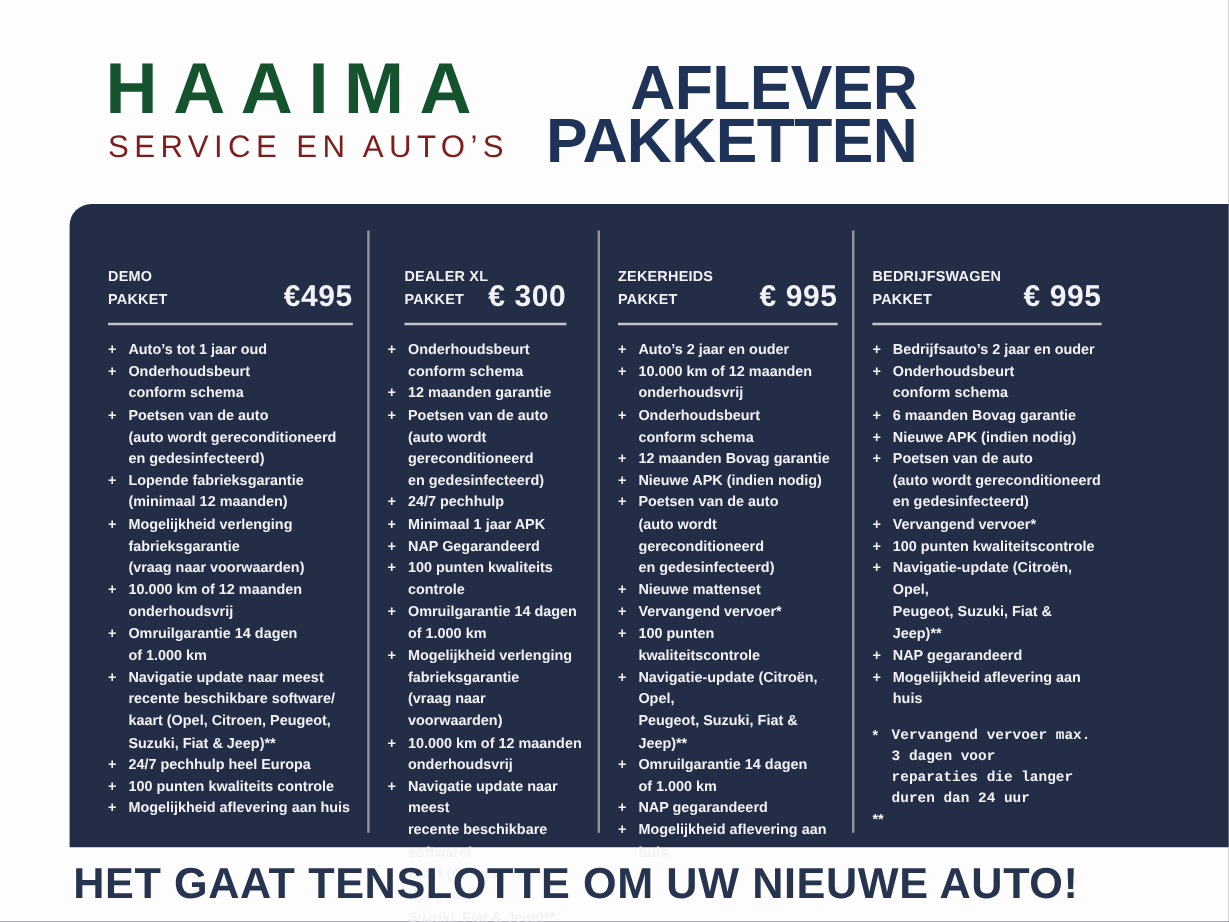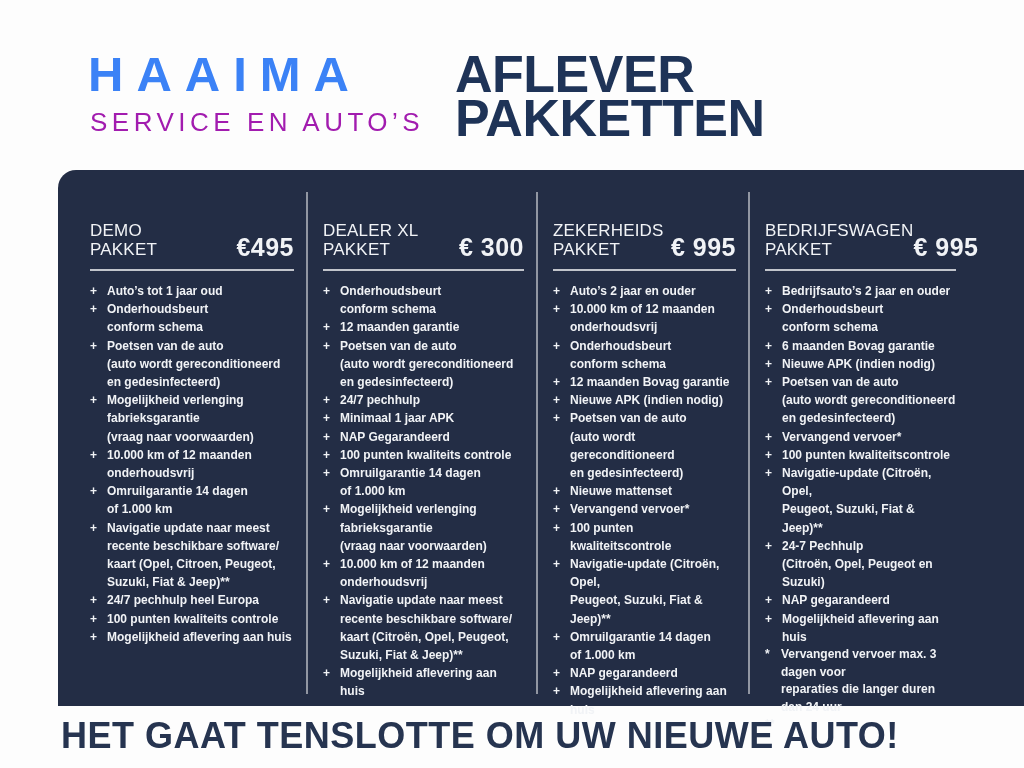--- a/index.html
+++ b/index.html
@@ -6,58 +6,58 @@
   body{
     width:1024px;height:768px;position:relative;overflow:hidden;
     background:#fdfdfd;
     font-family:"Liberation Sans","DejaVu Sans",sans-serif;
     -webkit-font-smoothing:antialiased;
   }
 
   
   .logo-name{
     position:absolute;left:88px;top:44px;
-    font-size:49px;font-weight:800;letter-spacing:13px;line-height:60px;
-    color:#3b82f6;white-space:nowrap;
+    font-size:60px;font-weight:800;letter-spacing:13px;line-height:60px;
+    color:#14532d;white-space:nowrap;
   }
   .logo-sub{
     position:absolute;left:90px;top:107px;
     font-size:26px;font-weight:400;letter-spacing:4.5px;line-height:30px;
-    color:#a21caf;white-space:nowrap;
+    color:#7f1d1d;white-space:nowrap;
   }
   .page-title{
     position:absolute;left:455px;top:52px;margin:0;
     font-size:52px;font-weight:800;letter-spacing:-0.5px;line-height:44px;
-    color:#1e3357;white-space:pre-line;
+    color:#1e3357;white-space:pre-line;text-align:right;
   }
 
   
   .panel{
     position:absolute;left:58px;top:170px;width:966px;height:536px;
     background:#232d45;border-radius:18px 0 0 0;
     display:flex;box-sizing:border-box;
     padding:22px 0 12px 0;
   }
   .col{
     box-sizing:border-box;display:flex;flex-direction:column;
     color:#f1f3f6;
   }
   .col:nth-child(1){width:250px;padding:0 12px 0 32px;}
-  .col:nth-child(2){width:230px;padding:0 12px 0 15px;}
+  .col:nth-child(2){width:192px;padding:0 12px 0 15px;align-items:center;}
   .col:nth-child(3){width:212px;padding:0 12px 0 15px;}
   .col:nth-child(4){width:224px;padding:0 18px 0 15px;}
   .col:not(:last-child){border-right:2px solid rgba(255,255,255,.5);}
 
   .col-header{
     display:flex;justify-content:space-between;align-items:flex-end;
     border-bottom:2px solid rgba(255,255,255,.72);
     padding-bottom:10px;
   }
   .col-title{
-    font-size:17px;line-height:19px;font-weight:400;letter-spacing:.2px;
+    font-size:12px;line-height:19px;font-weight:700;letter-spacing:.2px;
     white-space:pre-line;
   }
   .col-price{
     font-size:25px;line-height:23px;font-weight:700;letter-spacing:.5px;
     white-space:nowrap;
     margin-top:44px;
   }
   .items{margin-top:11px;}
   .item{
     white-space:pre-line;
@@ -65,21 +65,21 @@
     font-size:12px;line-height:18.2px;font-weight:700;
   }
   .item::before{
     content:"+";display:inline-block;width:17px;text-indent:0;
   }
 
   
   .notes{margin-top:auto;padding-bottom:2px;}
   .note{display:flex;font-size:12px;line-height:17.5px;font-weight:700;}
   .note-marker{flex:0 0 16px;}
-  .note-text{white-space:pre-line;}
+  .note-text{white-space:pre-line;font-family:Liberation Mono, monospace;}
 
   
   .tagline{
     position:absolute;left:61px;top:716px;
     font-size:36px;font-weight:800;letter-spacing:.5px;line-height:40px;
     color:#263450;white-space:nowrap;
   }
 </style>
 </head>
 <body>
@@ -100,20 +100,22 @@
 PAKKET</div>
           <div class="col-price">€495</div>
         </div>
         <div class="items">
           <div class="item">Auto’s tot 1 jaar oud</div>
           <div class="item">Onderhoudsbeurt
 conform schema</div>
           <div class="item">Poetsen van de auto
 (auto wordt gereconditioneerd
 en gedesinfecteerd)</div>
+          <div class="item">Lopende fabrieksgarantie
+(minimaal 12 maanden)</div>
           <div class="item">Mogelijkheid verlenging
 fabrieksgarantie
 (vraag naar voorwaarden)</div>
           <div class="item">10.000 km of 12 maanden
 onderhoudsvrij</div>
           <div class="item">Omruilgarantie 14 dagen
 of 1.000 km</div>
           <div class="item">Navigatie update naar meest
 recente beschikbare software/
 kaart (Opel, Citroen,  Peugeot,
@@ -194,22 +196,20 @@
 conform schema</div>
           <div class="item">6 maanden Bovag garantie</div>
           <div class="item">Nieuwe APK (indien nodig)</div>
           <div class="item">Poetsen van de auto
 (auto wordt gereconditioneerd
 en gedesinfecteerd)</div>
           <div class="item">Vervangend vervoer*</div>
           <div class="item">100 punten kwaliteitscontrole</div>
           <div class="item">Navigatie-update (Citroën, Opel,
 Peugeot, Suzuki, Fiat &amp; Jeep)**</div>
-          <div class="item">24-7 Pechhulp
-(Citroën, Opel, Peugeot en Suzuki)</div>
           <div class="item">NAP gegarandeerd</div>
           <div class="item">Mogelijkheid aflevering aan huis</div>
         </div>
         <div class="notes">
           <div class="note">
             <span class="note-marker">*</span>
             <span class="note-text">Vervangend vervoer max. 3 dagen voor
 reparaties die langer duren dan 24 uur</span>
           </div>
           <div class="note">

